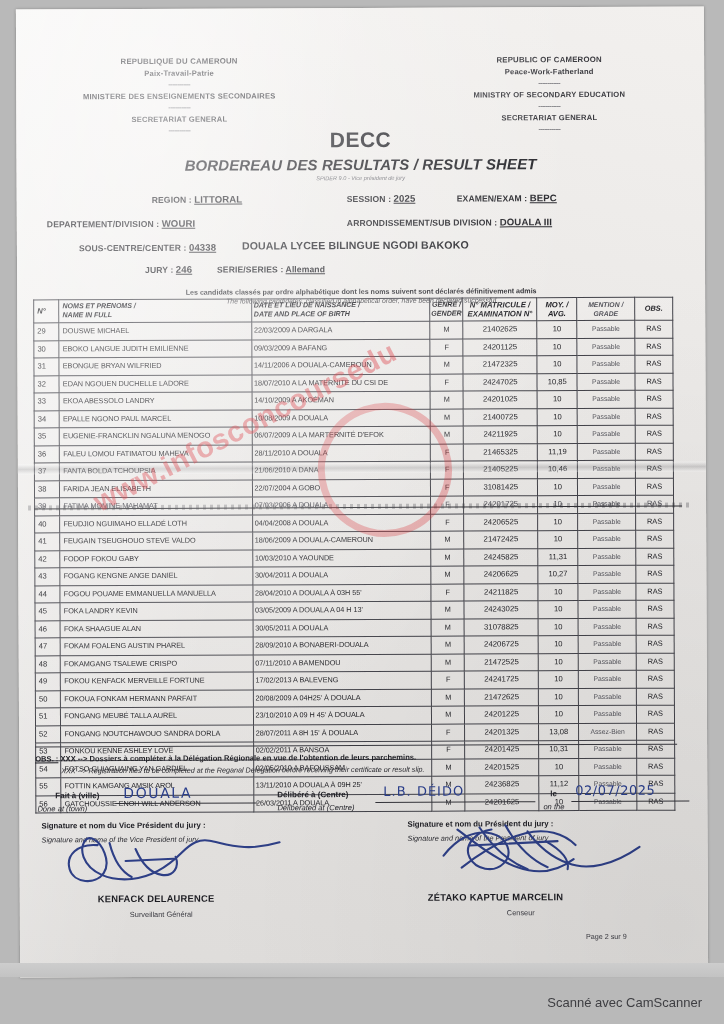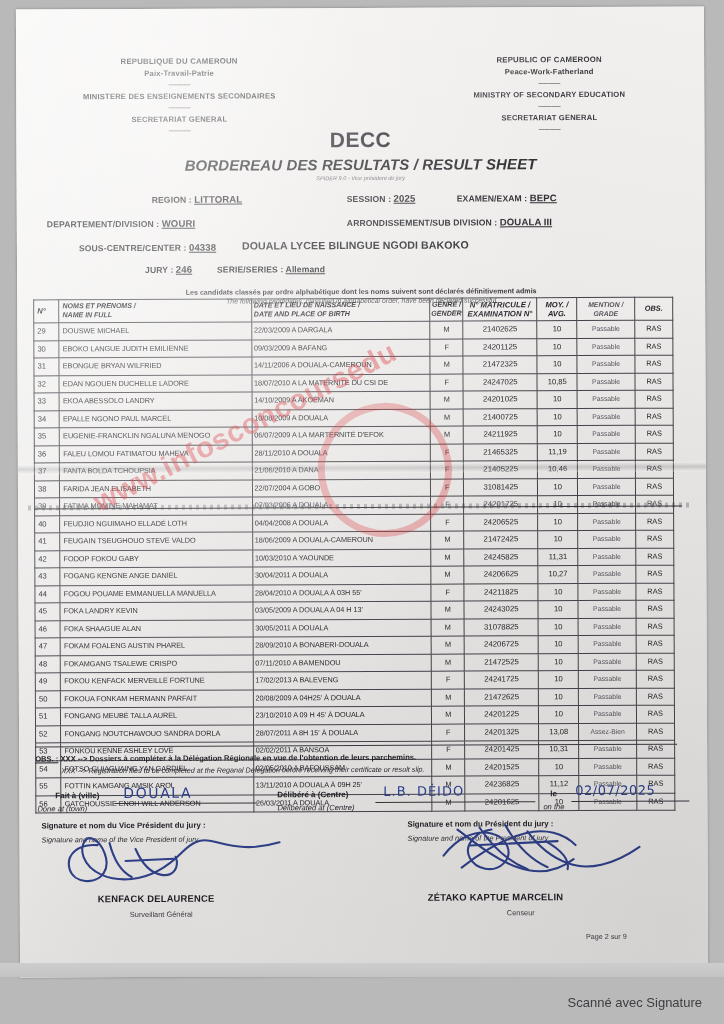--- a/index.html
+++ b/index.html
@@ -570,13 +570,13 @@
   <div class="sig-role" style="left:487px;top:901px;">Censeur</div>
   <div class="page-num" style="left:566px;top:925px;">Page 2 sur 9</div>
 
   <div class="wm-stamp"></div>
   <div class="wm-red">www.infosconcoursedu</div>
   <div class="fold"></div>
  </div>
 </div>
 
 <div class="scan-bar"></div>
-<div class="cam">Scanné avec Signature</div>
+<div class="cam">Scanné avec CamScanner</div>
 
 </body></html>

